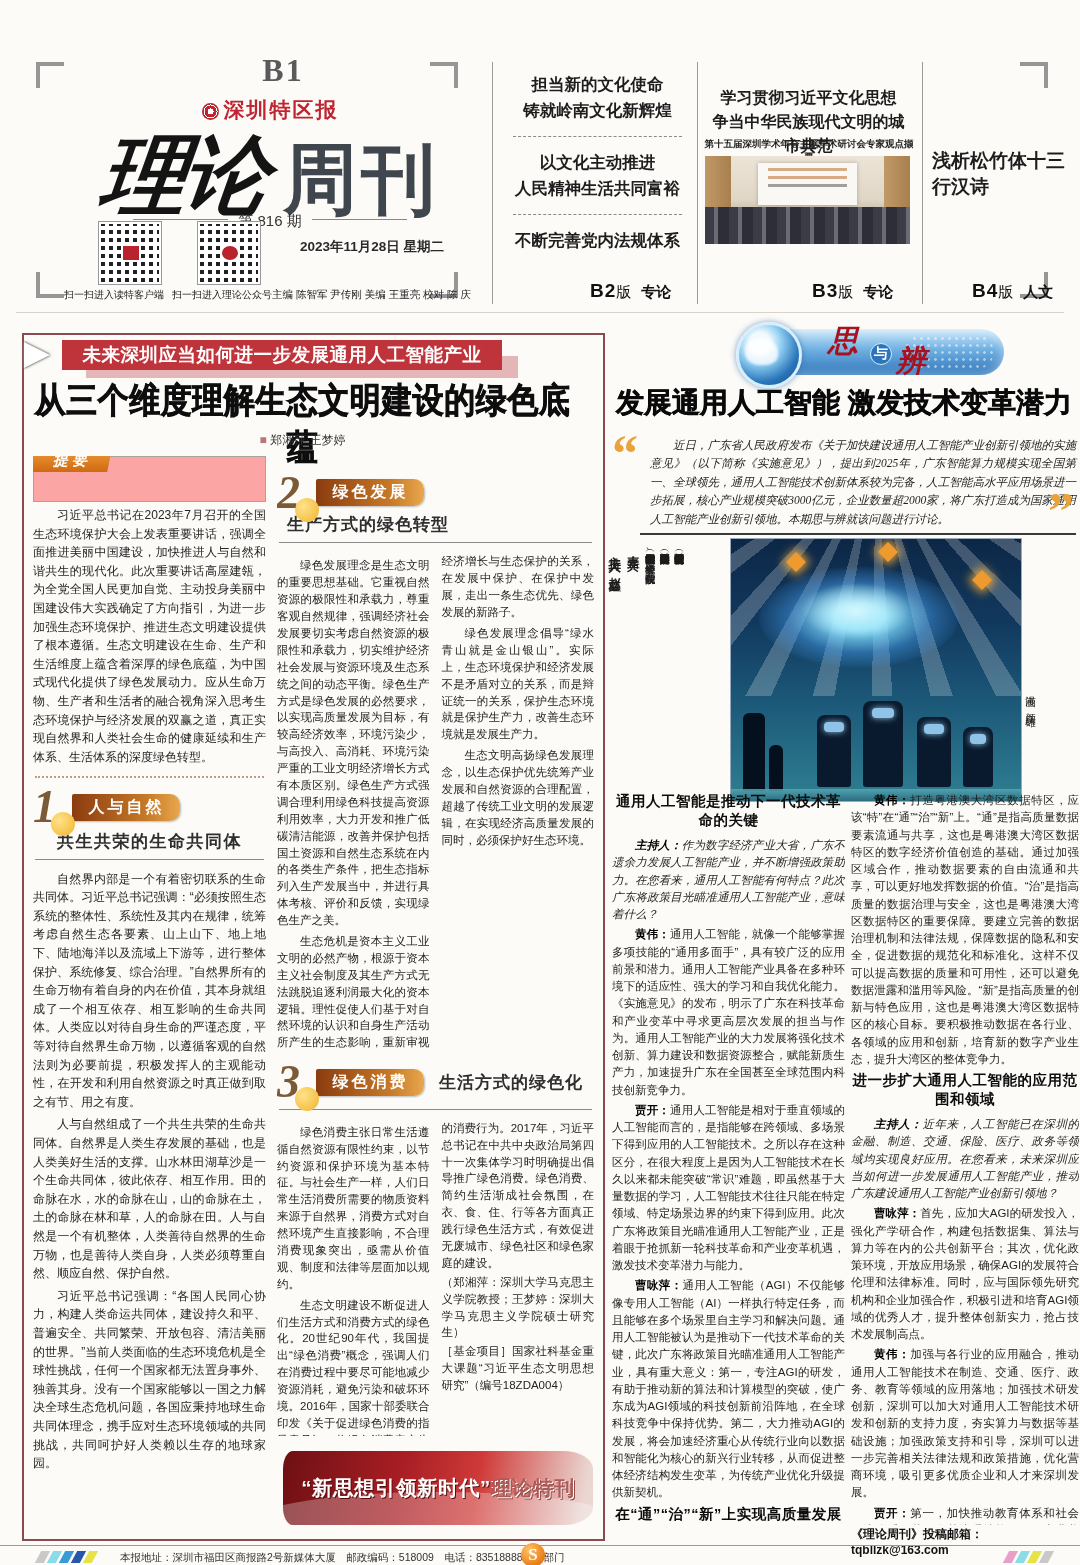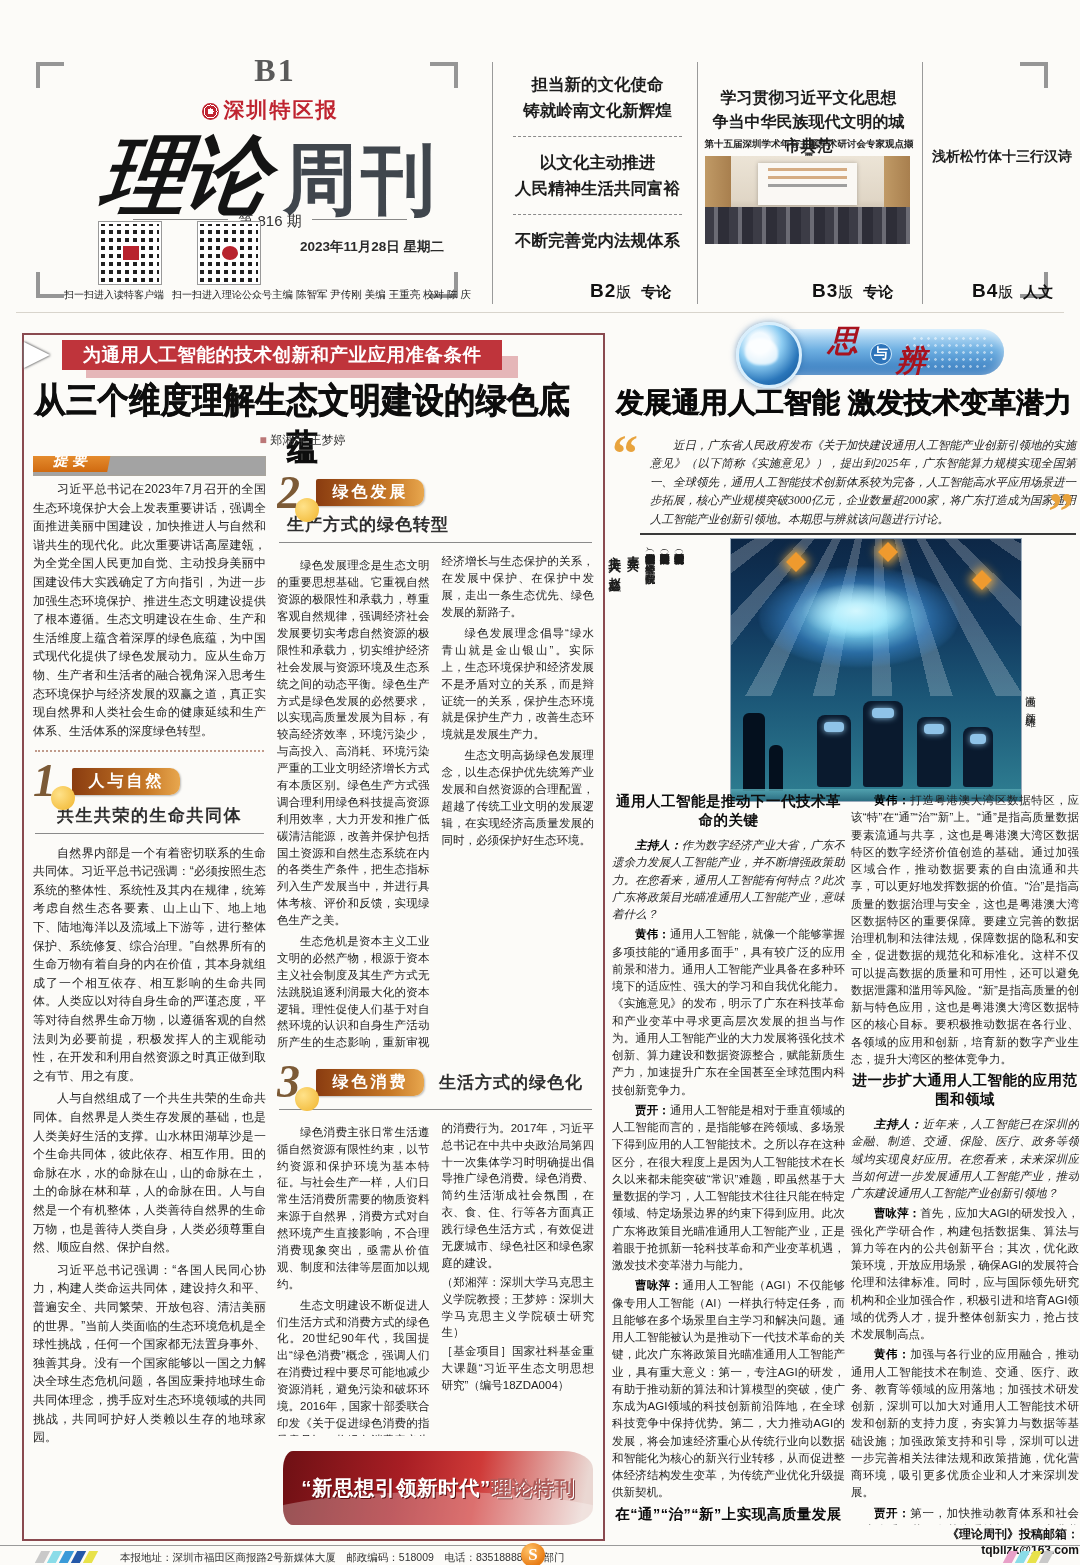--- a/index.html
+++ b/index.html
@@ -5,21 +5,21 @@
   html,body{margin:0;padding:0;background:#e9e7e2;}
   .page{position:relative;width:1080px;height:1565px;background:#fcfbf8;margin:0 auto;
         font-family:"Liberation Sans","DejaVu Sans",sans-serif;color:#222;overflow:hidden;}
   .abs{position:absolute;}
   
   .brk{position:absolute;width:24px;height:22px;border:0 solid #969696;}
   .brk.tl{border-left-width:4px;border-top-width:4px;}
   .brk.bl{border-left-width:4px;border-bottom-width:4px;}
   .brk.tr{border-right-width:4px;border-top-width:4px;}
   .brk.br{border-right-width:4px;border-bottom-width:4px;}
-  .pagecode{left:225px;top:52px;width:100px;text-align:center;font-family:"Liberation Serif","DejaVu Serif",serif;
+  .pagecode{left:233px;top:52px;width:100px;text-align:center;font-family:"Liberation Serif","DejaVu Serif",serif;
             font-size:32px;font-weight:bold;color:#5a5a5a;letter-spacing:2px;}
   .brandrow{left:60px;top:96px;width:420px;text-align:center;font-size:21px;font-weight:bold;color:#bf2430;letter-spacing:2px;}
   .emblem{display:inline-block;width:17px;height:17px;border-radius:50%;vertical-align:-3px;margin-right:5px;
           background:radial-gradient(circle at 50% 50%,#fff 0 3px,#bf2430 3px 6px,#fff 6px 7px,#bf2430 7px);}
   .weekly{left:60px;top:118px;width:420px;text-align:center;white-space:nowrap;}
   .weekly .cal{font-family:"Liberation Serif","DejaVu Serif",serif;font-style:italic;font-weight:900;
                font-size:86px;color:#141414;letter-spacing:-4px;transform:skewX(-6deg);display:inline-block;}
   .weekly .blk{font-size:74px;font-weight:900;color:#40464d;letter-spacing:4px;display:inline-block;margin-left:14px;transform:scaleY(1.05);}
   .issue{left:60px;top:212px;width:420px;text-align:center;font-size:15px;color:#333;}
   .issue:before,.issue:after{content:"";display:inline-block;width:95px;height:1px;background:#888;vertical-align:6px;margin:0 10px;}
@@ -40,36 +40,36 @@
   .pageref .sec{font-weight:bold;margin-left:10px;}
   .trt1{left:706px;top:86px;width:205px;text-align:center;font-size:16px;font-weight:600;color:#1d1d1d;line-height:1.5;}
   .trt3{left:703px;top:138px;width:212px;text-align:center;font-size:9.5px;font-weight:bold;color:#222;}
   .confphoto{left:705px;top:156px;width:205px;height:88px;position:absolute;overflow:hidden;
      background:linear-gradient(180deg,#ece4d6 0%,#e0d6c6 50%,#8d7d66 100%);}
   .confphoto .pil{position:absolute;top:0;width:26px;height:70%;background:linear-gradient(90deg,#c09a66,#a87f4e);}
   .confphoto .screen{position:absolute;left:26%;top:8%;width:48%;height:48%;background:#faf8f4;box-shadow:0 0 4px rgba(0,0,0,.25);}
   .confphoto .screen i{display:block;height:3px;margin:5px 10px 0;background:#c96;opacity:.8;}
   .confphoto .crowd{position:absolute;bottom:0;left:0;right:0;height:42%;
      background:repeating-linear-gradient(90deg,#3c3c46 0 9px,#6b6b74 9px 13px,#2e2e38 13px 24px);filter:blur(.4px);}
-  .b4t{left:932px;top:148px;width:142px;font-size:14px;font-weight:600;color:#1d1d1d;}
+  .b4t{left:932px;top:148px;width:142px;font-size:19px;font-weight:600;color:#1d1d1d;}
   .headrule{left:16px;top:312px;width:1048px;height:1px;background:#d8d4cc;position:absolute;}
   
   .lframe{left:22px;top:333px;width:579px;height:1204px;border:2px solid #8a4a50;position:absolute;}
   .kick-arrow{left:24px;top:342px;width:0;height:0;border-top:13px solid transparent;border-bottom:13px solid transparent;
      border-left:26px solid #fff;filter:drop-shadow(0 0 1px #777) drop-shadow(0 0 1px #777);position:absolute;z-index:3;}
   .kick-shadow{left:86px;top:356px;width:432px;height:22px;background:#e5b6b8;position:absolute;z-index:1;}
   .kicker{left:62px;top:340px;width:440px;height:30px;background:#bf343b;color:#fff;font-size:18.5px;font-weight:bold;
      text-align:center;line-height:30px;letter-spacing:.5px;position:absolute;z-index:2;}
   .lhead{left:30px;top:377px;width:545px;text-align:center;font-size:31px;font-weight:900;color:#0e0e0e;
      letter-spacing:.5px;-webkit-text-stroke:.7px #0e0e0e;transform:scaleY(1.12);transform-origin:top;position:absolute;}
   .lbyline{left:30px;top:432px;width:545px;text-align:center;font-size:12px;color:#333;position:absolute;}
   .lbyline .sq{color:#b77;}
   .colA{left:33px;top:456px;width:233px;height:1062px;overflow:hidden;position:absolute;}
   .colB{left:277px;top:468px;width:317px;height:968px;overflow:hidden;position:absolute;}
-  .abox{border:1px solid #a8a49c;position:relative;padding:8px 10px 10px;background:#a3a3a3;}
+  .abox{border:1px solid #a8a49c;position:relative;padding:34px 10px 10px;background:#fca5a5;}
   .atab{position:absolute;left:-2px;top:-9px;width:80px;height:24px;line-height:24px;color:#fff;font-weight:bold;
      font-size:15px;font-style:italic;text-align:center;letter-spacing:4px;
      background:linear-gradient(180deg,#ef9c3c,#d06a10);clip-path:polygon(8% 0,100% 0,94% 100%,0 100%,0 40%);}
   .abody{font-family:"Liberation Serif","DejaVu Serif",serif;font-style:italic;font-size:11.5px;line-height:1.62;
      color:#333;text-align:justify;text-indent:2em;margin:0;}
   p.bp{font-size:12px;line-height:1.55;text-align:justify;text-indent:2em;margin:4px 0 2px;color:#242424;}
   .dotrule{border:none;border-top:2px dotted #c09a8a;margin:10px 2px 8px;}
   .sechead{position:relative;margin:4px 0 8px;}
   .sechead .num{font-family:"Liberation Serif","DejaVu Serif",serif;font-style:italic;font-weight:bold;font-size:46px;
      color:#7c5a36;line-height:.9;position:relative;z-index:2;display:inline-block;vertical-align:middle;}
@@ -140,21 +140,21 @@
      box-shadow:0 0 6px rgba(160,220,255,.9);}
   .aiart .sil{position:absolute;bottom:10px;background:#04101e;border-radius:6px 6px 0 0;}
   .aiart .floor{position:absolute;bottom:0;left:0;right:0;height:12px;background:linear-gradient(180deg,#57a8b4,#2a6a7e);opacity:.85;}
   .cartcap{left:1024px;top:688px;height:110px;position:absolute;writing-mode:vertical-rl;text-orientation:upright;
      font-size:10.5px;color:#1d1d1d;letter-spacing:2px;}
   .qacol{position:absolute;top:792px;height:733px;overflow:hidden;}
   .qacol h4{font-size:14.5px;font-weight:900;color:#0d0d0d;text-align:center;margin:0 0 7px;letter-spacing:.5px;}
   .qacol p{font-size:11.5px;line-height:1.5;text-align:justify;text-indent:2em;margin:0 0 3px;color:#1f1f1f;}
   .qacol p b{color:#000;}
   .qacol p.q{font-family:"Liberation Serif","DejaVu Serif",serif;font-style:italic;}
-  .email{left:851px;top:1526px;width:228px;text-align:right;font-size:12px;font-weight:bold;color:#111;position:absolute;}
+  .email{left:851px;top:1526px;width:228px;text-align:left;font-size:12px;font-weight:bold;color:#111;position:absolute;}
   
   .footrule{left:0px;top:1545px;width:1080px;height:1px;background:#9a9a9a;position:absolute;}
   .slashes{position:absolute;top:1551px;display:flex;gap:3px;}
   .slashes i{display:block;width:9px;height:12px;transform:skewX(-28deg);}
   .foottext{left:120px;top:1551px;font-size:10.5px;color:#333;position:absolute;white-space:nowrap;}
   .slogo{left:521px;top:1543px;width:24px;height:24px;border-radius:50%;position:absolute;text-align:center;
      background:radial-gradient(circle at 35% 30%,#ffc36a,#e87c14 70%);color:#fff;font-family:"Liberation Serif","DejaVu Serif",serif;
      font-weight:900;font-size:17px;line-height:24px;}
 </style>
 </head>
@@ -225,21 +225,21 @@
   <div class="vdiv" style="left:922px;top:62px;height:242px"></div>
   <div class="abs b4t">浅析松竹体十三行汉诗</div>
   <div class="pageref" style="left:972px;top:280px">
     <b>B4</b><span>版</span><span class="sec">人文</span>
   </div>
   <div class="headrule"></div>
 
   <div class="lframe"></div>
   <div class="kick-arrow"></div>
   <div class="kick-shadow"></div>
-  <div class="kicker">为通用人工智能的技术创新和产业应用准备条件</div>
+  <div class="kicker">未来深圳应当如何进一步发展通用人工智能产业</div>
   <h1 class="lhead" style="margin:0">从三个维度理解生态文明建设的绿色底蕴</h1>
   <div class="lbyline">
     <span class="sq">■</span>
     <span>郑湘萍 王梦婷</span>
   </div>
 
   <div class="colA">
     <div class="abox">
       <span class="atab">提要</span>
     </div>

